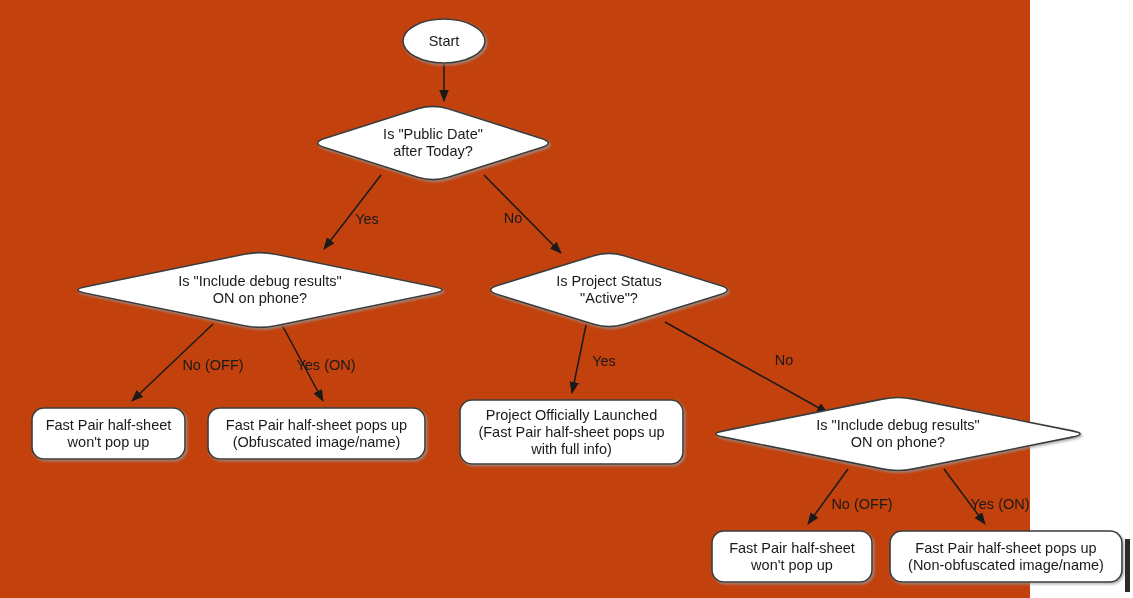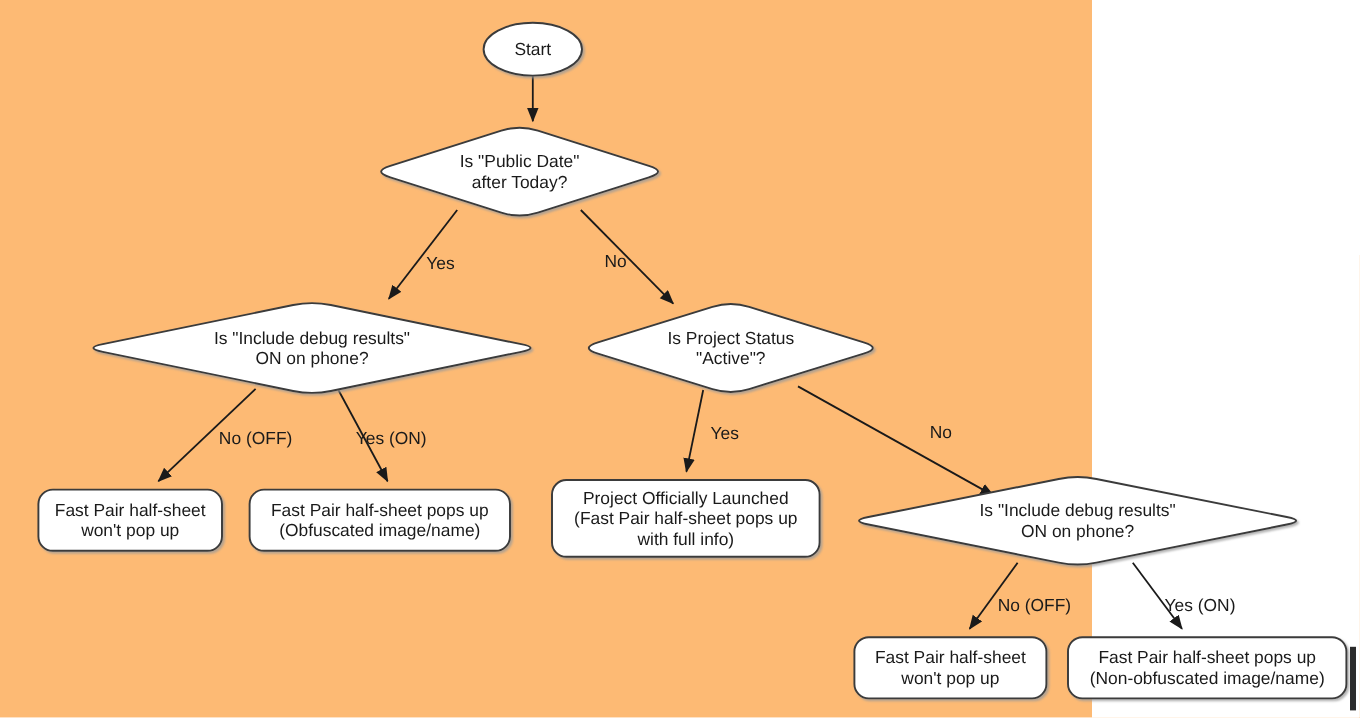--- a/index.html
+++ b/index.html
@@ -8,23 +8,23 @@
     background: #ffffff;
   }
   body {
     width: 1133px;
     height: 598px;
     font-family: "Liberation Sans", sans-serif;
     overflow: hidden;
   }
   #flowchart-root {
     position: relative;
-    width: 910px;
+    width: 1030px;
     height: 598px;
-    background: #fdba74;
+    background: #c2410c;
   }
   svg#flow-svg {
     display: block;
     width: 1133px;
     height: 598px;
   }
   .node-shape {
     fill: #ffffff;
     stroke: #3a3a3a;
     stroke-width: 1.6;

